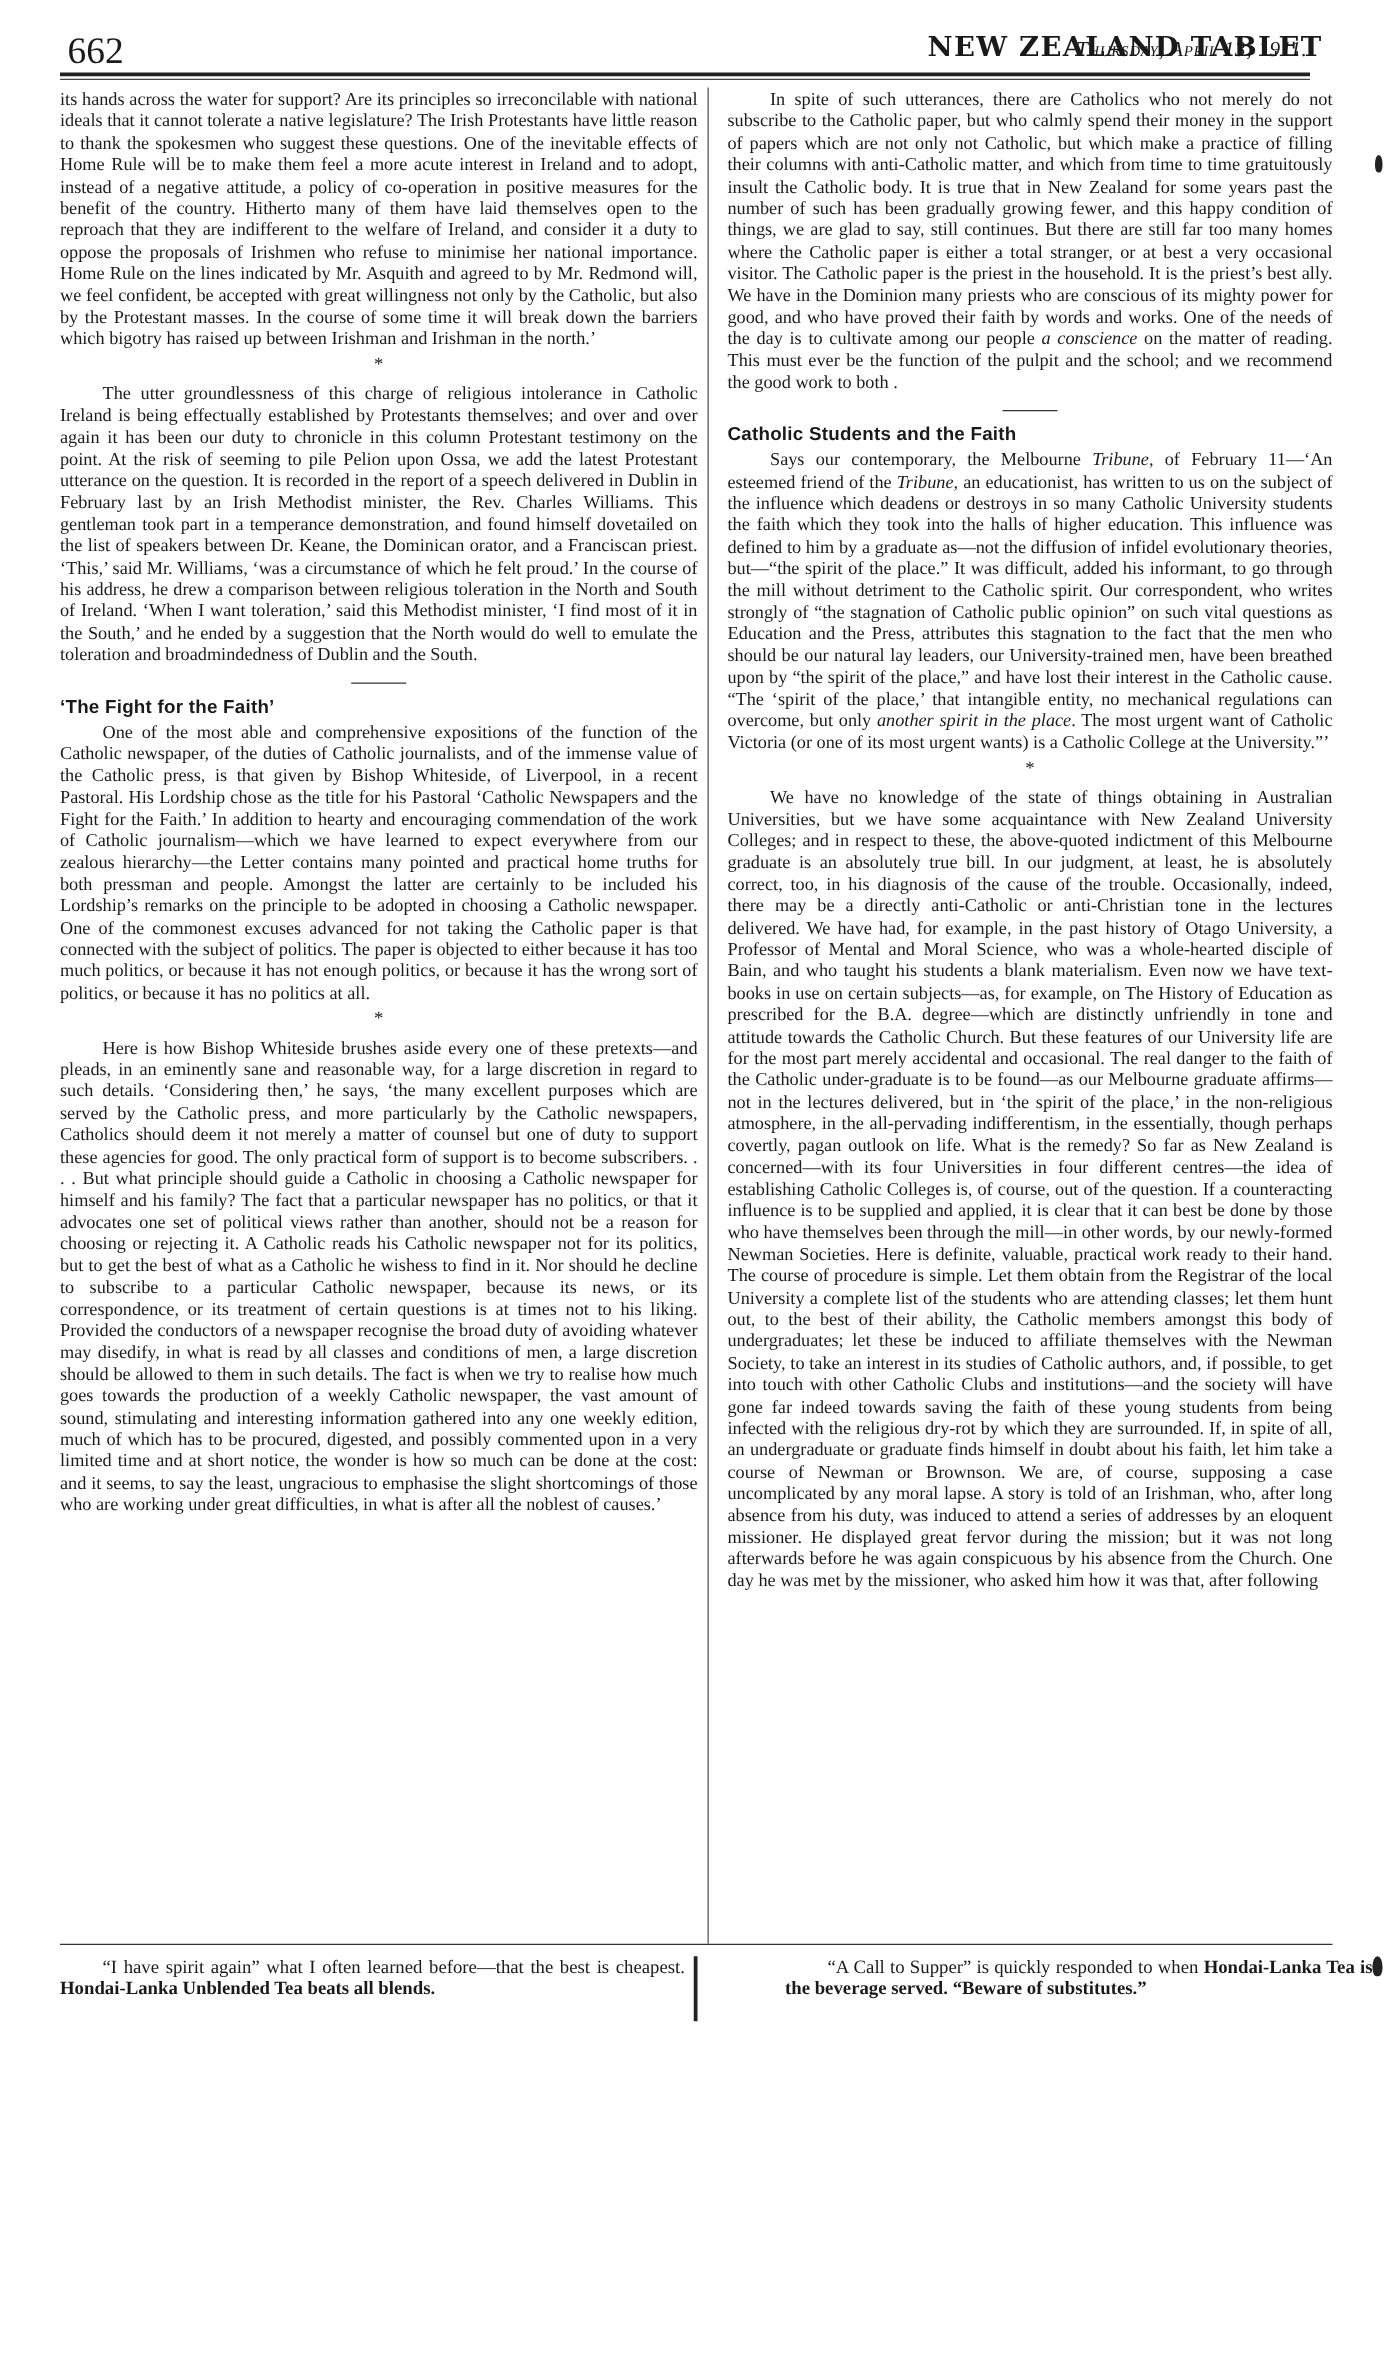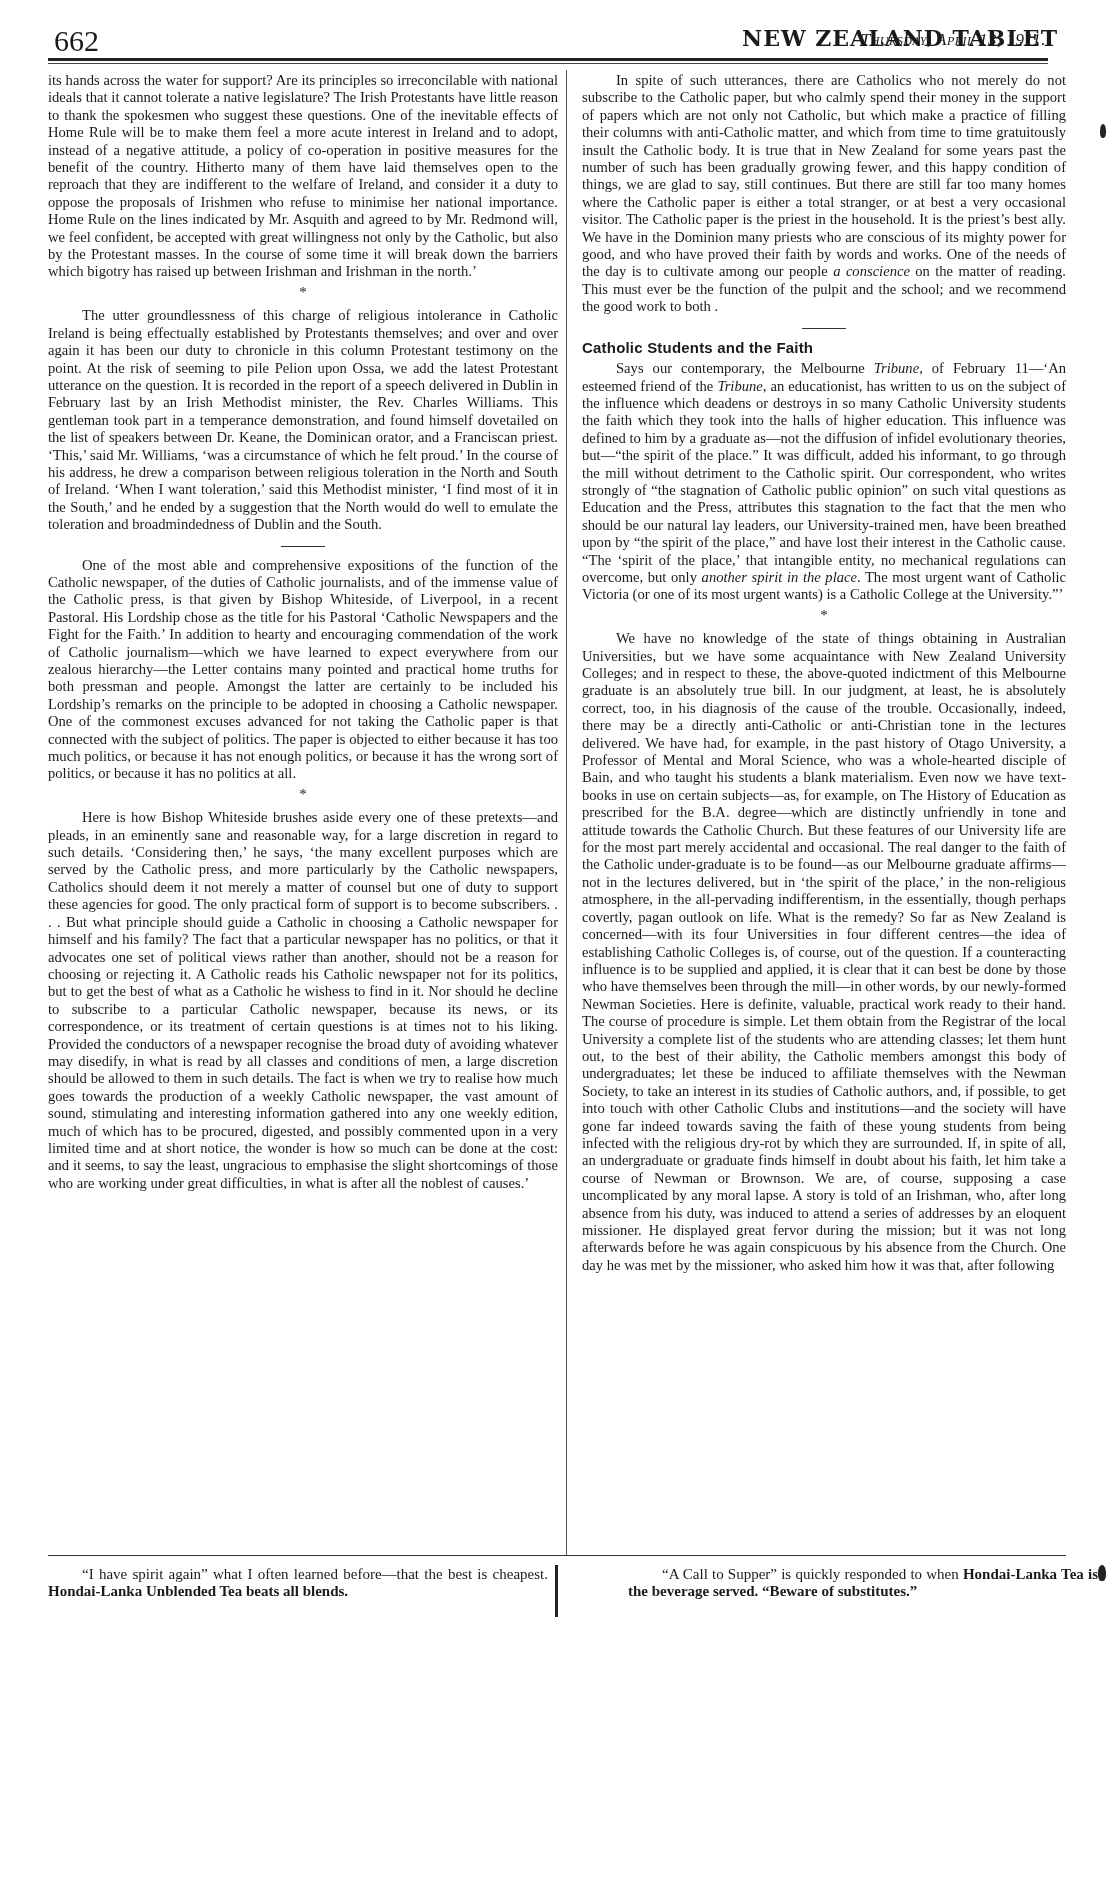--- a/index.html
+++ b/index.html
@@ -39,20 +39,21 @@
   <span class="dateline">Thursday, April 13, 1911.</span>
 </div>
 <div class="rule-top"></div>
 <div class="rule-top2"></div>
 
 <div class="col col-left">
   <p class="noindent">its hands across the water for support? Are its principles so irreconcilable with national ideals that it cannot tolerate a native legislature? The Irish Protestants have little reason to thank the spokesmen who suggest these questions. One of the inevitable effects of Home Rule will be to make them feel a more acute interest in Ireland and to adopt, instead of a negative attitude, a policy of co-operation in positive measures for the benefit of the country. Hitherto many of them have laid themselves open to the reproach that they are indifferent to the welfare of Ireland, and consider it a duty to oppose the proposals of Irishmen who refuse to minimise her national importance. Home Rule on the lines indicated by Mr. Asquith and agreed to by Mr. Redmond will, we feel confident, be accepted with great willingness not only by the Catholic, but also by the Protestant masses. In the course of some time it will break down the barriers which bigotry has raised up between Irishman and Irishman in the north.’</p>
   <div class="star">*</div>
   <p>The utter groundlessness of this charge of religious intolerance in Catholic Ireland is being effectually established by Protestants themselves; and over and over again it has been our duty to chronicle in this column Protestant testimony on the point. At the risk of seeming to pile Pelion upon Ossa, we add the latest Protestant utterance on the question. It is recorded in the report of a speech delivered in Dublin in February last by an Irish Methodist minister, the Rev. Charles Williams. This gentleman took part in a temperance demonstration, and found himself dovetailed on the list of speakers between Dr. Keane, the Dominican orator, and a Franciscan priest. ‘This,’ said Mr. Williams, ‘was a circumstance of which he felt proud.’ In the course of his address, he drew a comparison between religious toleration in the North and South of Ireland. ‘When I want toleration,’ said this Methodist minister, ‘I find most of it in the South,’ and he ended by a suggestion that the North would do well to emulate the toleration and broadmindedness of Dublin and the South.</p>
   <div class="short-rule"></div>
+  <h2>‘The Fight for the Faith’</h2>
   <p>One of the most able and comprehensive expositions of the function of the Catholic newspaper, of the duties of Catholic journalists, and of the immense value of the Catholic press, is that given by Bishop Whiteside, of Liverpool, in a recent Pastoral. His Lordship chose as the title for his Pastoral ‘Catholic Newspapers and the Fight for the Faith.’ In addition to hearty and encouraging commendation of the work of Catholic journalism—which we have learned to expect everywhere from our zealous hierarchy—the Letter contains many pointed and practical home truths for both pressman and people. Amongst the latter are certainly to be included his Lordship’s remarks on the principle to be adopted in choosing a Catholic newspaper. One of the commonest excuses advanced for not taking the Catholic paper is that connected with the subject of politics. The paper is objected to either because it has too much politics, or because it has not enough politics, or because it has the wrong sort of politics, or because it has no politics at all.</p>
   <div class="star">*</div>
   <p>Here is how Bishop Whiteside brushes aside every one of these pretexts—and pleads, in an eminently sane and reasonable way, for a large discretion in regard to such details. ‘Considering then,’ he says, ‘the many excellent purposes which are served by the Catholic press, and more particularly by the Catholic newspapers, Catholics should deem it not merely a matter of counsel but one of duty to support these agencies for good. The only practical form of support is to become subscribers. . . . But what principle should guide a Catholic in choosing a Catholic newspaper for himself and his family? The fact that a particular newspaper has no politics, or that it advocates one set of political views rather than another, should not be a reason for choosing or rejecting it. A Catholic reads his Catholic newspaper not for its politics, but to get the best of what as a Catholic he wishess to find in it. Nor should he decline to subscribe to a particular Catholic newspaper, because its news, or its correspondence, or its treatment of certain questions is at times not to his liking. Provided the conductors of a newspaper recognise the broad duty of avoiding whatever may disedify, in what is read by all classes and conditions of men, a large discretion should be allowed to them in such details. The fact is when we try to realise how much goes towards the production of a weekly Catholic newspaper, the vast amount of sound, stimulating and interesting information gathered into any one weekly edition, much of which has to be procured, digested, and possibly commented upon in a very limited time and at short notice, the wonder is how so much can be done at the cost: and it seems, to say the least, ungracious to emphasise the slight shortcomings of those who are working under great difficulties, in what is after all the noblest of causes.’</p>
 </div>
 
 <div class="vrule"></div>
 
 <div class="col col-right">
   <p><span>In spite of such utterances, there are Catholics who not merely do not subscribe to the Catholic paper, but who calmly spend their money in the support of papers which are not only not Catholic, but which make a practice of filling their columns with anti-Catholic matter, and which from time to time gratuitously insult the Catholic body. It is true that in New Zealand for some years past the number of such has been gradually growing fewer, and this happy condition of things, we are glad to say, still continues. But there are still far too many homes where the Catholic paper is either a total stranger, or at best a very occasional visitor. The Catholic paper is the priest in the household. It is the priest’s best ally. We have in the Dominion many priests who are conscious of its mighty power for good, and who have proved their faith by words and works. One of the needs of the day is to cultivate among our people </span><i>a conscience</i><span> on the matter of reading. This must ever be the function of the pulpit and the school; and we recommend the good work to both .</span></p>
   <div class="short-rule"></div>

